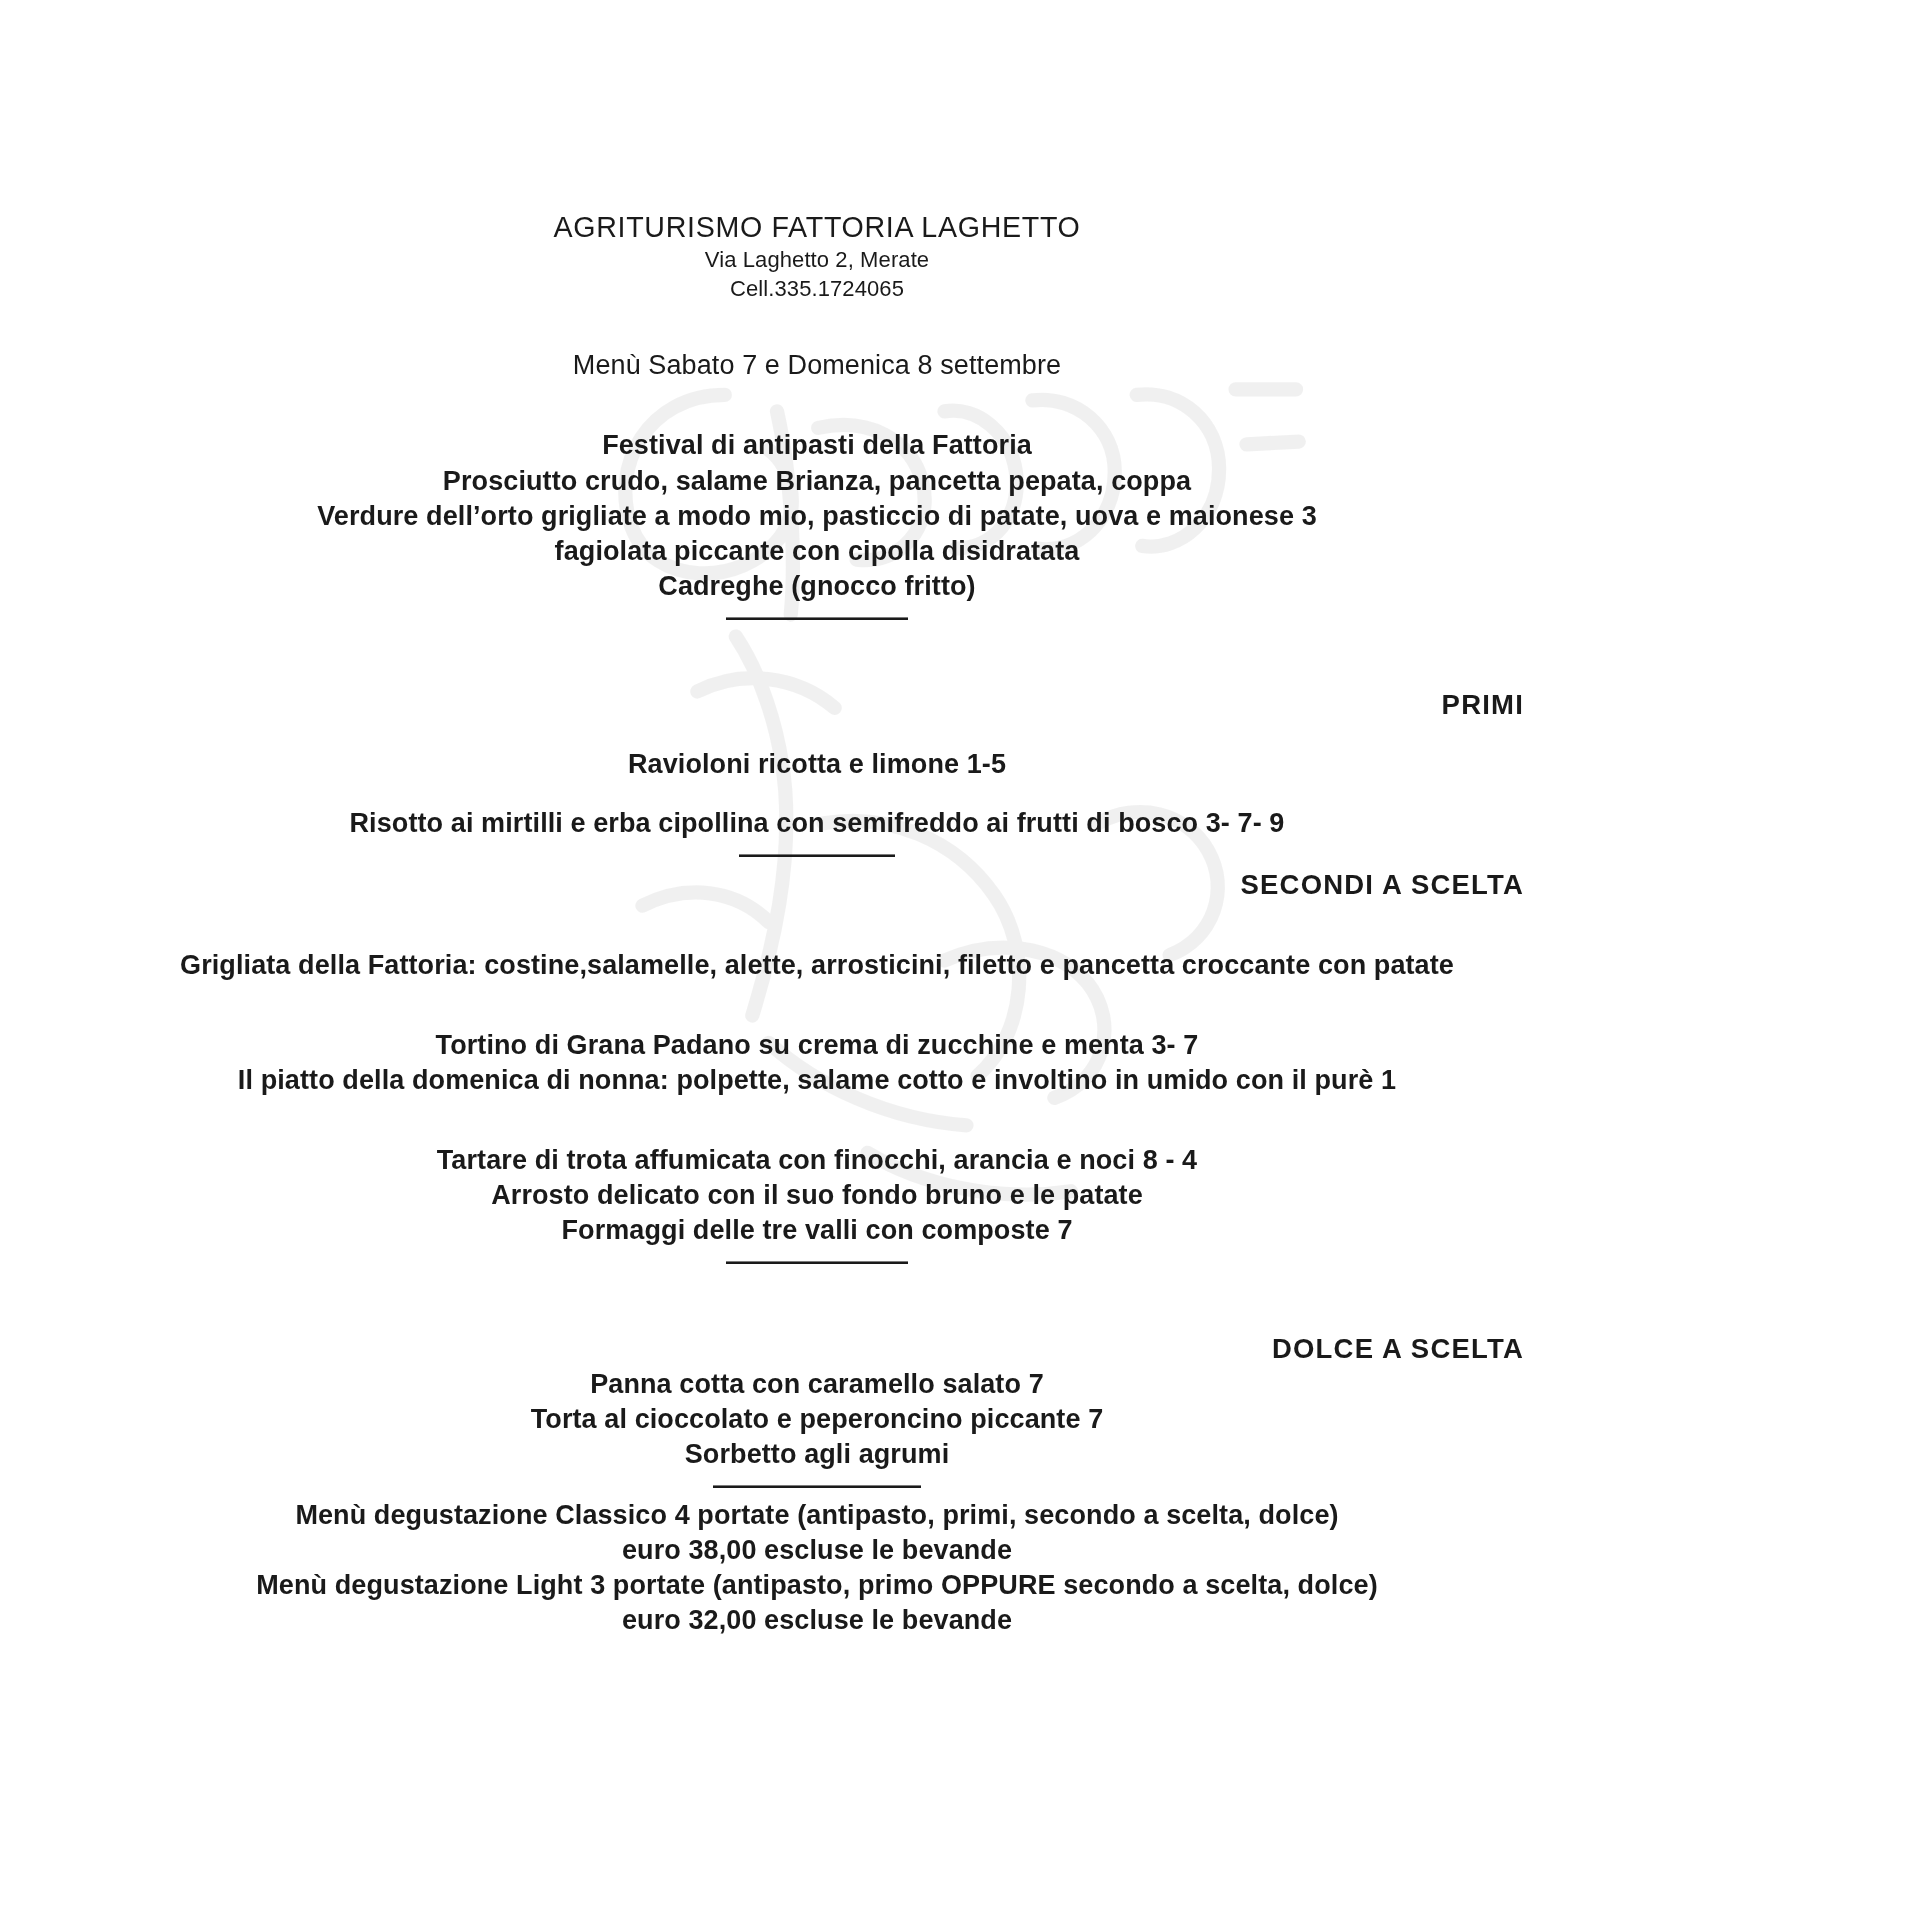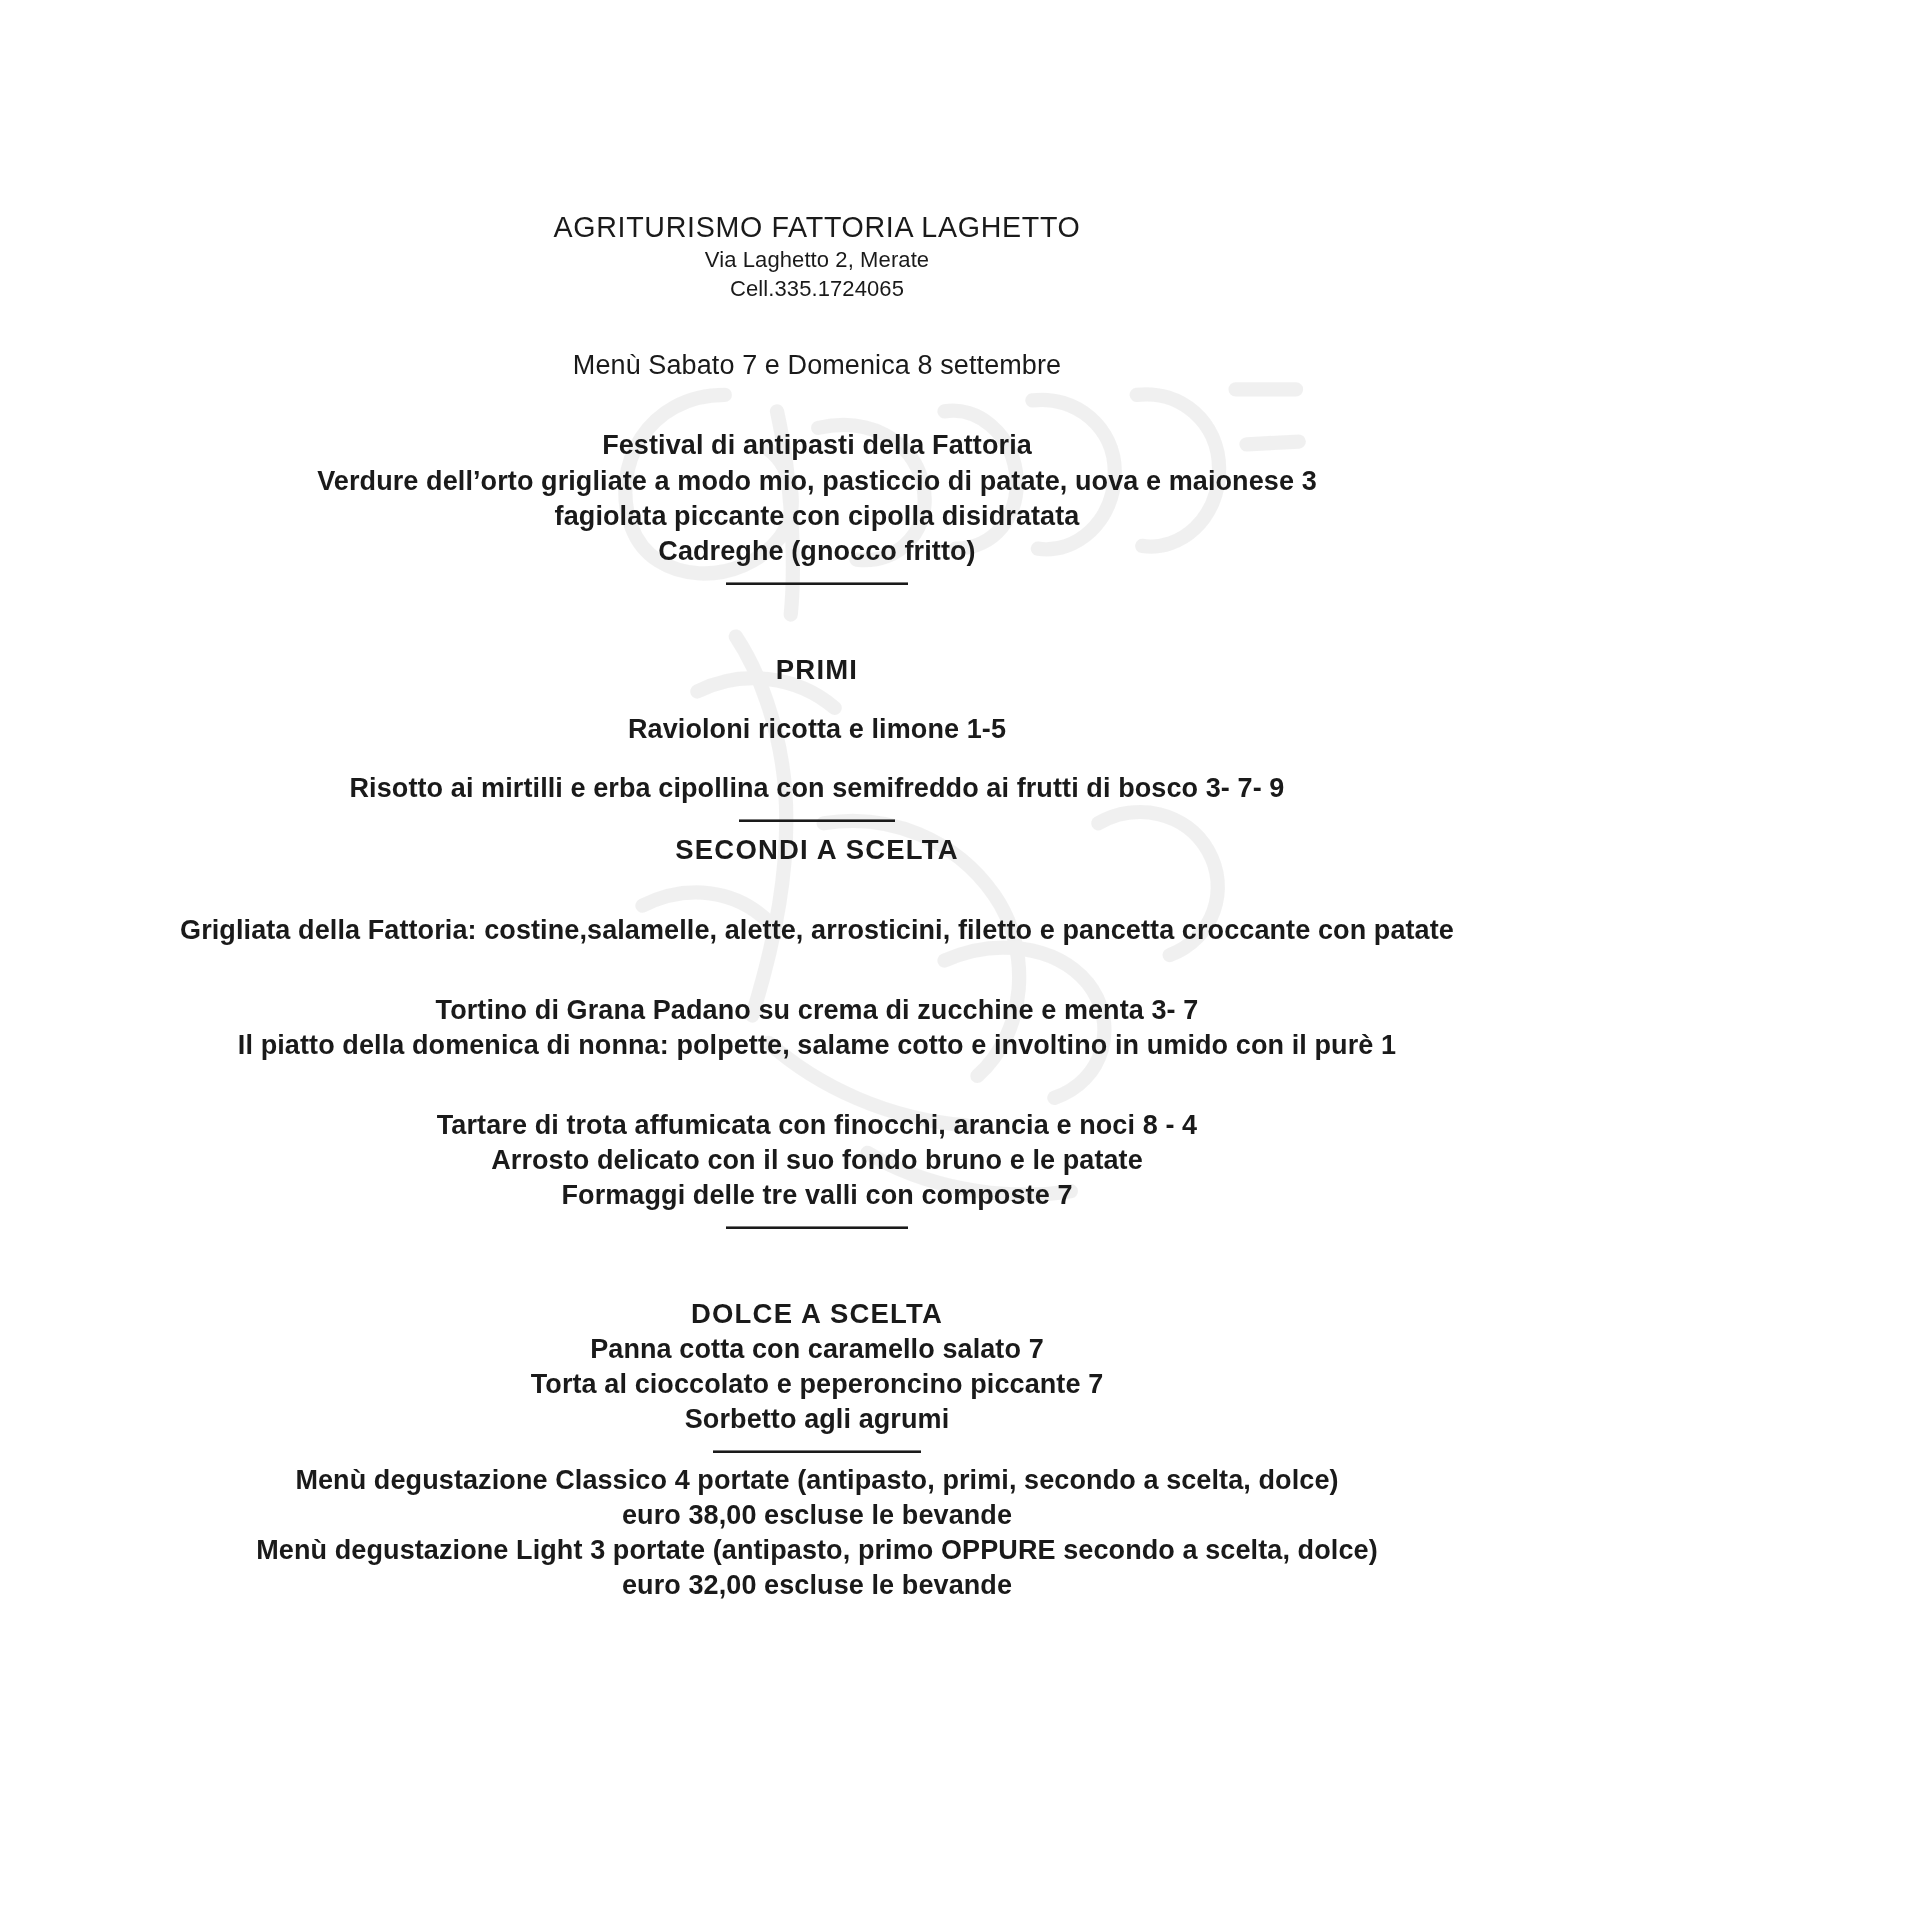--- a/index.html
+++ b/index.html
@@ -46,20 +46,21 @@
 
   .title {
     font-size: 28.6px;
     letter-spacing: 0.7px;
   }
   .subtitle { font-size: 22px; }
 
   .section-head {
     font-size: 27.5px;
     letter-spacing: 1.2px;
+    text-align: right;
   }
 
   .spacer-s { height: 24px; }
   .spacer-m { height: 45px; }
   .spacer-l { height: 57px; }
 
   .rule {
     font-size: 26px;
     line-height: 1.0;
     letter-spacing: 0px;
@@ -99,20 +100,21 @@
   <div class="line subtitle">Cell.335.1724065</div>
 
   <div class="spacer-m"></div>
 
   <div class="line">Menù Sabato 7 e Domenica 8 settembre</div>
 
   <div class="spacer-m"></div>
 
   <div class="block">
     <div class="line">Festival di antipasti della Fattoria</div>
+    <div class="line">Prosciutto crudo, salame Brianza, pancetta pepata, coppa</div>
     <div class="line">Verdure dell’orto grigliate a modo mio, pasticcio di patate, uova e maionese 3</div>
     <div class="line">fagiolata piccante con cipolla disidratata</div>
     <div class="line">Cadreghe (gnocco fritto)</div>
     <div class="line rule">———————</div>
   </div>
 
   <div class="spacer-l"></div>
 
   <div class="block">
     <div class="line section-head">PRIMI</div>

